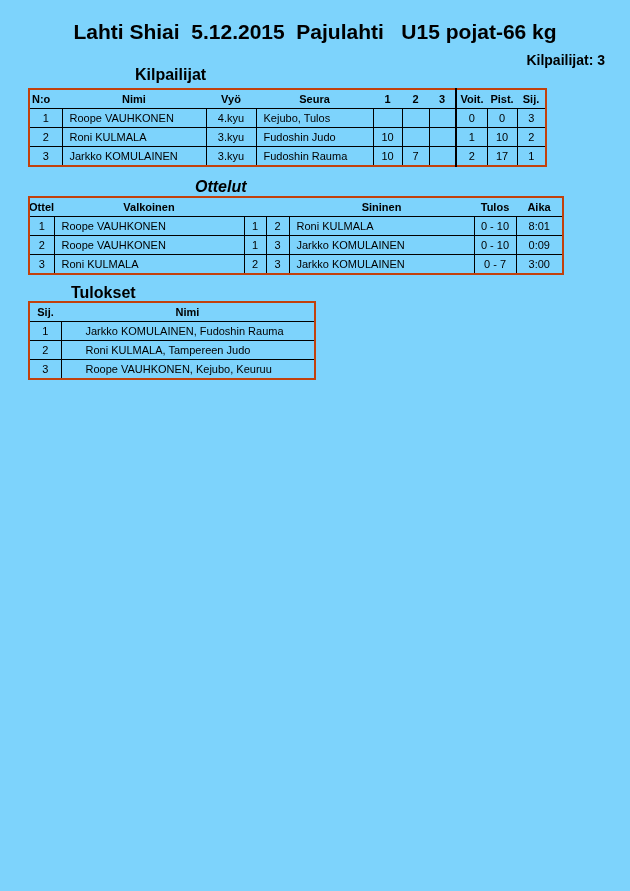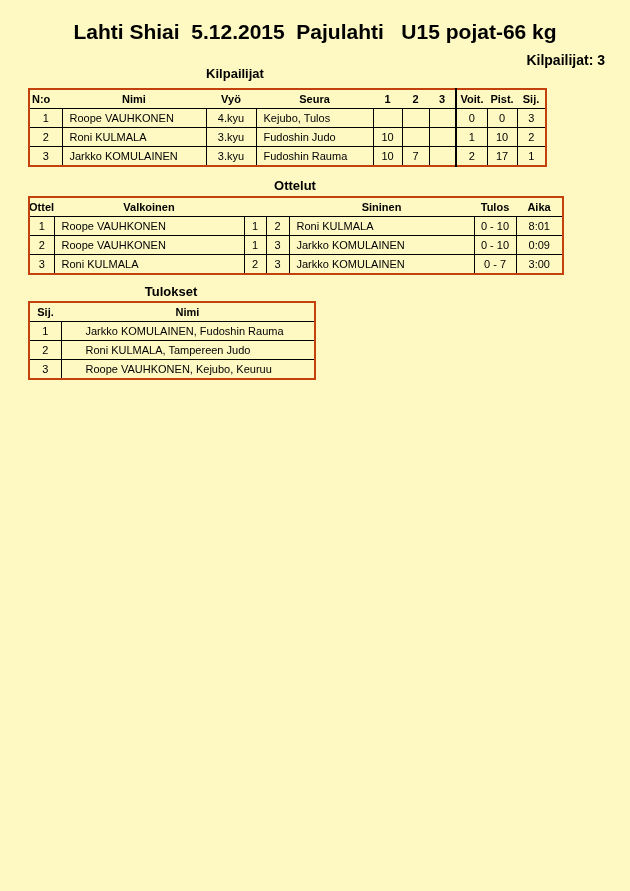--- a/index.html
+++ b/index.html
@@ -1,20 +1,20 @@
 <!DOCTYPE html>
 <html><head>
 <meta charset="utf-8">
 <style>
   html, body { margin:0; padding:0; background:#ffffff; }
   .page {
     position: relative;
     width: 630px;
     height: 891px;
-    background: #fef9c3;
+    background: #7dd3fc;
     font-family: "Liberation Sans", sans-serif;
     color: #000000;
     overflow: hidden;
   }
   .main-title {
     position: absolute;
     top: 20px; left: 0; right: 0;
     text-align: center;
     font-size: 21px;
     font-weight: bold;
@@ -22,27 +22,26 @@
   }
   .competitors-count {
     position: absolute;
     top: 52px; right: 25px;
     font-size: 14px;
     font-weight: bold;
   }
   .section-title {
     position: absolute;
     width: 200px;
-    text-align: center;
-    font-size: 13px;
+    font-size: 16px;
     font-weight: bold;
     white-space: nowrap;
   }
   .st-kilpailijat { top: 66px;  left: 135px; }
-  .st-ottelut    { top: 178px; left: 195px; }
+  .st-ottelut    { top: 178px; left: 195px; font-style: italic; }
   .st-tulokset   { top: 284px; left: 71px; }
 
   table.tbl {
     position: absolute;
     border-collapse: collapse;
     table-layout: fixed;
     border: 2px solid #c2410c;
   }
   .t-kilpailijat { top: 88px;  left: 28px; width: 517px; }
   .t-ottelut     { top: 196px; left: 28px; width: 534px; }

